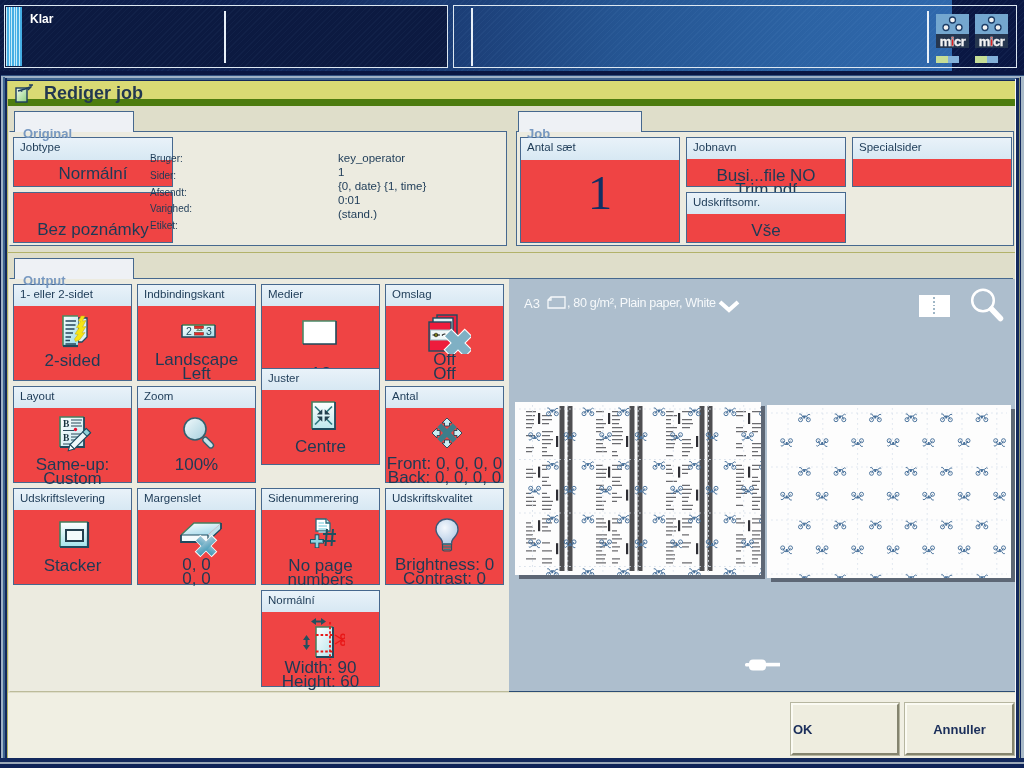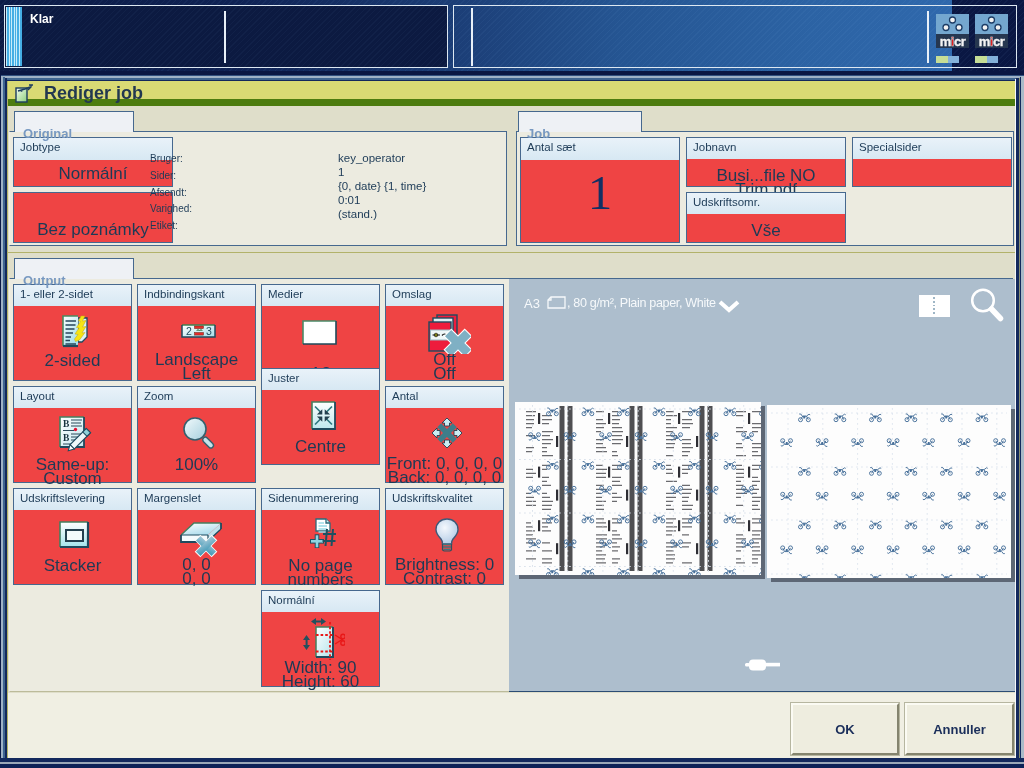--- a/index.html
+++ b/index.html
@@ -846,17 +846,17 @@
  </svg>
 
  <div class="ab" style="left:236px;top:378px"><svg width="36" height="12" viewBox="0 0 36 12">
  <rect x="4" y="0.5" width="17" height="11" rx="4" fill="#fff"></rect>
  <rect x="0" y="4" width="5" height="3.5" rx="1.5" fill="#fff"></rect>
  <rect x="20" y="3.8" width="15" height="3.6" fill="#fff"></rect>
  </svg></div>
 </div>
 
 <div class="ab" style="left:791px;top:703px;width:108px;height:52px;background:#eeeddf;border:2px solid;border-color:#fbfbf3 #84846e #84846e #fbfbf3;box-shadow:0 0 0 1px #b6b6a0">
- <div class="ab" style="left:0;top:17px;width:104px;text-align:center;font-size:13px;font-weight:bold;color:#1a2e5a">OK</div>
+ <div class="ab" style="left:0;top:17px;width:104px;text-align:left;font-size:13px;font-weight:bold;color:#1a2e5a">OK</div>
   </div>
 <div class="ab" style="left:905px;top:703px;width:109px;height:52px;background:#eeeddf;border:2px solid;border-color:#fbfbf3 #84846e #84846e #fbfbf3;box-shadow:0 0 0 1px #b6b6a0">
  <div class="ab" style="left:0;top:17px;width:105px;text-align:center;font-size:13px;font-weight:bold;color:#1a2e5a">Annuller</div>
   </div>
 
 </body></html>

